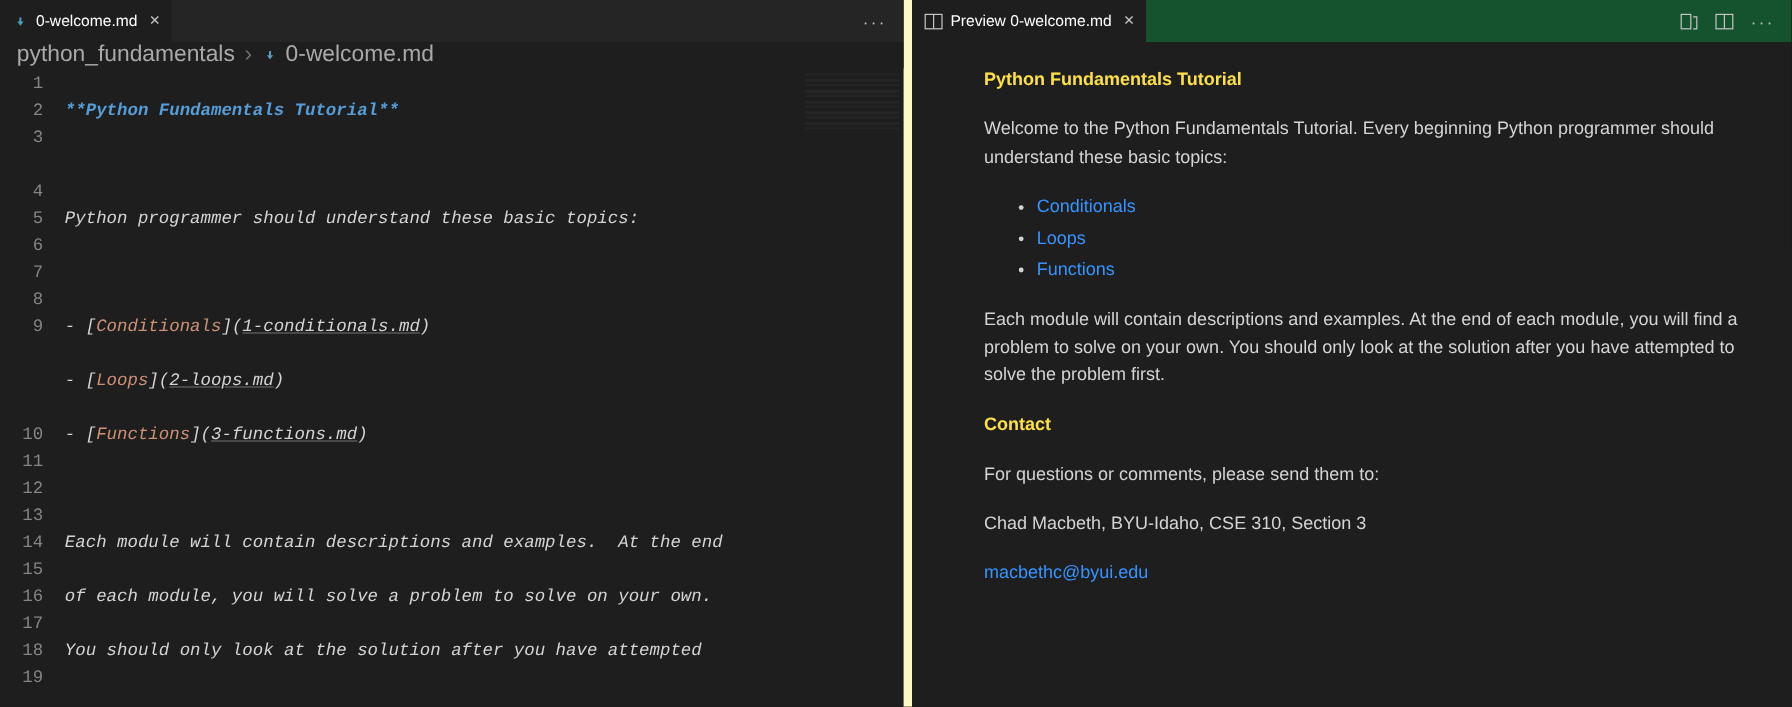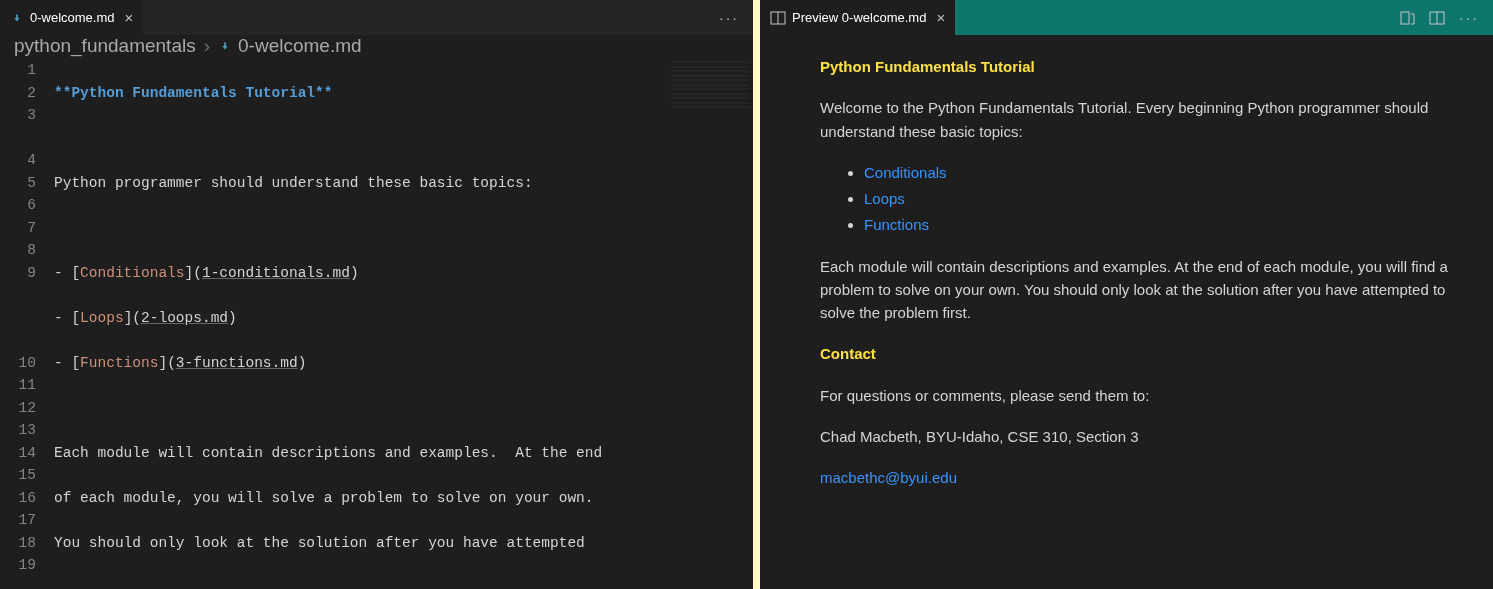--- a/index.html
+++ b/index.html
@@ -65,35 +65,35 @@
     width: 54px;
     text-align: right;
     padding-right: 18px;
     color: #858585;
     user-select: none;
   }
   .code { flex: 1; white-space: pre-wrap; padding-right: 90px; }
   .code .bold-blue { color:#569cd6; font-weight:bold; }
   .code .orange { color:#ce9178; }
   .code .underline { text-decoration: underline; text-decoration-color:#666; }
-  .code-line { min-height:22.5px; }
+  .code-line { min-height:22.5px;font-style:italic; }
   .gut-line { height:22.5px; }
 
   .minimap {
     position:absolute;
     top:4px; right:4px;
     width:78px; height:50px;
     background: linear-gradient(#333 0 2px, transparent 2px 5px, #333 5px 7px, transparent 7px) 0 0/100% 9px;
     opacity:.35;
   }
 
   
   .rtabs {
     display:flex; align-items:center; height:35px;
-    background:#0f766e;
+    background:#14532d;
   }
   .rtab {
     display:flex; align-items:center; gap:6px;
     height:35px; padding:0 10px; background:#1e1e1e;
     color:#fff; font-size:13px;
   }
   .ricon { color:#c5c5c5; }
   .ractions { margin-left:auto; display:flex; gap:14px; padding-right:14px; color:#c5c5c5;}
 
   

